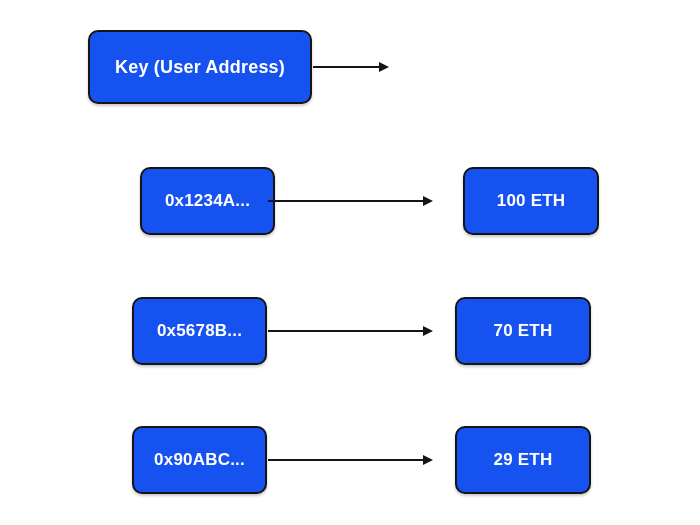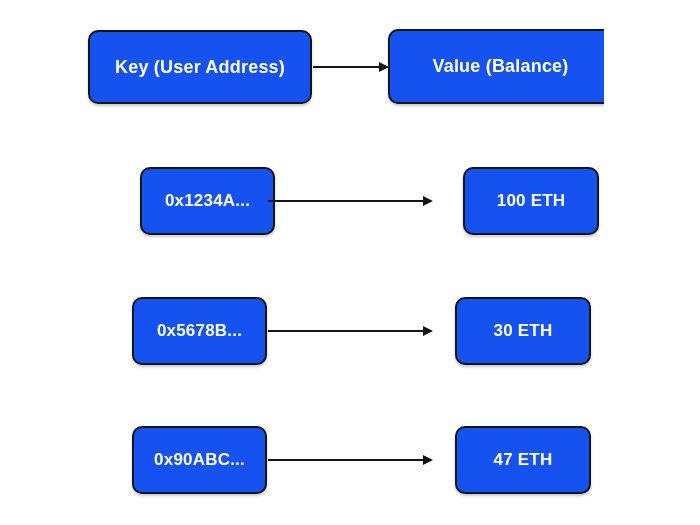--- a/index.html
+++ b/index.html
@@ -75,47 +75,44 @@
 </style>
 </head>
 <body>
 
 <div class="canvas">
 
   <div class="node header-node box-header-key">
     <span>Key (User Address)</span>
   </div>
   <div class="arrow arrow-header"></div>
-  <div class="node header-node box-header-value">
-    <span>Value (Balance)</span>
-  </div>
 
   <div class="row-0">
     <div class="node row-node box-key">
       <span>0x1234A...</span>
     </div>
     <div class="arrow arrow-row"></div>
     <div class="node row-node box-value">
       <span>100 ETH</span>
     </div>
   </div>
 
   <div class="row-1">
     <div class="node row-node box-key">
       <span>0x5678B...</span>
     </div>
     <div class="arrow arrow-row"></div>
     <div class="node row-node box-value">
-      <span>30 ETH</span>
+      <span>70 ETH</span>
     </div>
   </div>
 
   <div class="row-2">
     <div class="node row-node box-key">
       <span>0x90ABC...</span>
     </div>
     <div class="arrow arrow-row"></div>
     <div class="node row-node box-value">
-      <span>47 ETH</span>
+      <span>29 ETH</span>
     </div>
   </div>
 
 </div>
 
 </body></html>

